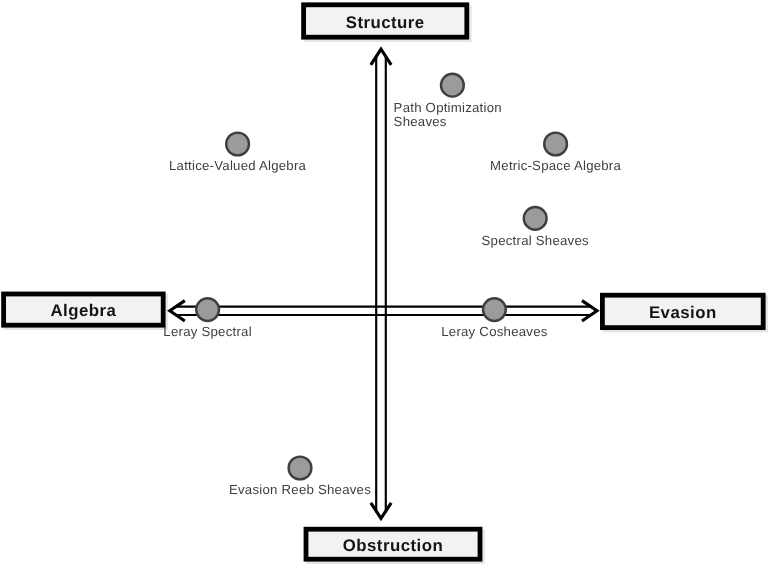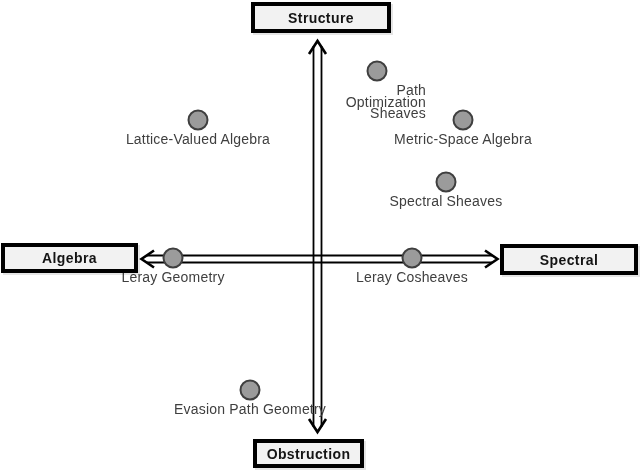--- a/index.html
+++ b/index.html
@@ -24,43 +24,43 @@
     justify-content: center;
     font-weight: bold;
     font-size: 14px;
     letter-spacing: 0.4px;
     color: #141414;
     z-index: 3;
   }
   .box-structure   { left: 251px; top: 2px;   width: 140px; height: 31px; }
   .box-algebra     { left: 1px;   top: 243px; width: 137px; height: 30px; justify-content: center; }
   .box-geometry    { left: 500px; top: 244px; width: 138px; height: 31px; }
-  .box-obstruction { left: 253px; top: 439px; width: 111px; height: 29px; }
+  .box-obstruction { left: 253px; top: 439px; width: 149px; height: 29px; }
 
   .node { position: absolute; z-index: 2; width: 0; height: 0; }
   .node .dot {
     position: absolute;
     left: 0; top: 0;
     width: 21px; height: 21px;
     box-sizing: border-box;
     border-radius: 50%;
     background: #9b9b9b;
     border: 2px solid #3f3f3f;
     transform: translate(-50%, -50%);
   }
   .node .node-label {
     position: absolute;
     left: 0;
     top: 14px;
     transform: translateX(-50%);
-    font-size: 14px;
+    font-size: 11px;
     line-height: 11.5px;
     color: #3f3f3f;
     white-space: nowrap;
-    text-align: right;
+    text-align: left;
     letter-spacing: 0.2px;
   }
   .node.wrap .node-label {
     white-space: normal;
     width: 98px;
   }
   .n-path-optimization { left: 377px; top: 71px; }
   .n-lattice-valued    { left: 198px; top: 120px; }
   .n-metric-space      { left: 463px; top: 120px; }
   .n-spectral          { left: 446px; top: 182px; }
@@ -88,21 +88,21 @@
     </g>
   </svg>
 
   <div class="axis-box box-structure">
     <span>Structure</span>
   </div>
   <div class="axis-box box-algebra">
     <span>Algebra</span>
   </div>
   <div class="axis-box box-geometry">
-    <span>Spectral</span>
+    <span>Evasion</span>
   </div>
   <div class="axis-box box-obstruction">
     <span>Obstruction</span>
   </div>
 
   <div class="node wrap n-path-optimization">
     <div class="dot"></div>
     <div class="node-label">Path Optimization Sheaves</div>
   </div>
 
@@ -116,26 +116,26 @@
     <div class="node-label">Metric-Space Algebra</div>
   </div>
 
   <div class="node n-spectral">
     <div class="dot"></div>
     <div class="node-label">Spectral Sheaves</div>
   </div>
 
   <div class="node n-leray">
     <div class="dot"></div>
-    <div class="node-label">Leray Geometry</div>
+    <div class="node-label">Leray Spectral</div>
   </div>
 
   <div class="node n-reeb">
     <div class="dot"></div>
     <div class="node-label">Leray Cosheaves</div>
   </div>
 
   <div class="node n-evasion-path">
     <div class="dot"></div>
-    <div class="node-label">Evasion Path Geometry</div>
+    <div class="node-label">Evasion Reeb Sheaves</div>
   </div>
 
 </div>
 
 </body></html>

